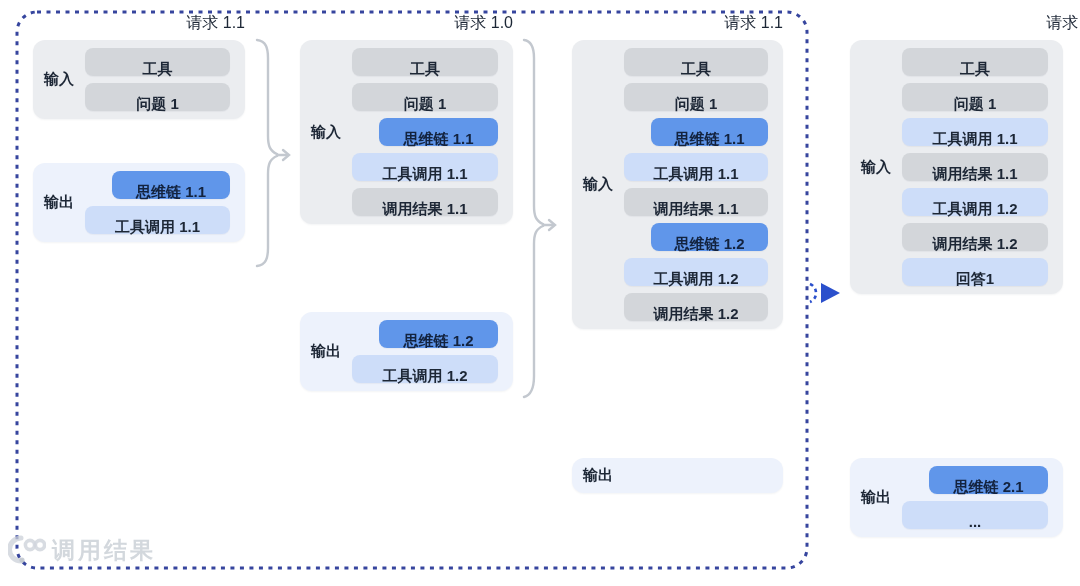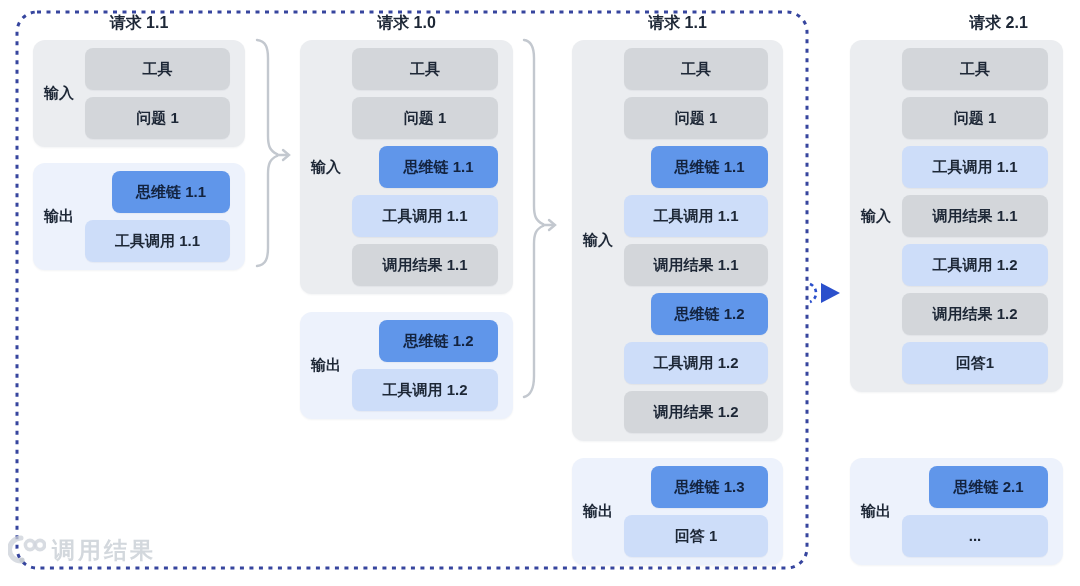--- a/index.html
+++ b/index.html
@@ -14,37 +14,37 @@
     --bracket-gray:#c3c8cf;
     --arrow-blue:#2b50cc;
     --watermark-gray:#cfd4da;
   }
   html,body{margin:0;padding:0;}
   body{
     width:1080px;height:586px;position:relative;background:#ffffff;
     font-family:"Liberation Sans","DejaVu Sans",sans-serif;overflow:hidden;
   }
   .title{
-    position:absolute;top:13px;height:22px;text-align:center;
-    font-size:16px;font-weight:700;color:var(--text-dark);z-index:3;
+    position:absolute;top:13px;height:22px;text-align:right;
+    font-size:16px;font-weight:400;color:var(--text-dark);z-index:3;
   }
   .group{
     position:absolute;display:flex;align-items:center;
     border-radius:12px;padding:8px 15px 8px 0;box-sizing:border-box;z-index:2;
     box-shadow:0 1px 2px rgba(20,30,60,0.05);
   }
   .group.input{background:var(--input-container);}
   .group.output{background:var(--output-container);}
   .glabel{
     flex:none;width:52px;text-align:center;font-size:15px;font-weight:700;
     color:var(--text-dark);
   }
   .boxes{flex:1;display:flex;flex-direction:column;gap:7px;min-width:0;}
   .box{
-    height:42px;line-height:42px;border-radius:8px;text-align:center;
+    height:28px;line-height:42px;border-radius:8px;text-align:center;
     font-size:15px;font-weight:600;color:var(--text-dark);
     box-shadow:0 1px 1px rgba(20,30,60,0.04);
   }
   .box.gray{background:var(--gray-box);}
   .box.blue{background:var(--blue-box);color:var(--blue-box-text);margin-left:27px;}
   .box.lightblue{background:var(--light-blue-box);}
   #overlay{
     position:absolute;left:0;top:0;width:1080px;height:586px;
     pointer-events:none;z-index:4;
   }
@@ -106,24 +106,20 @@
     <div class="box blue">思维链 1.1</div>
     <div class="box lightblue">工具调用 1.1</div>
     <div class="box gray">调用结果 1.1</div>
     <div class="box blue">思维链 1.2</div>
     <div class="box lightblue">工具调用 1.2</div>
     <div class="box gray">调用结果 1.2</div>
   </div>
 </div>
 <div class="group output" style="left:572px;top:458px;width:211px">
   <div class="glabel">输出</div>
-  <div class="boxes">
-    <div class="box blue">思维链 1.3</div>
-    <div class="box lightblue">回答 1</div>
-  </div>
 </div>
 
 <div class="group input" style="left:850px;top:40px;width:213px">
   <div class="glabel">输入</div>
   <div class="boxes">
     <div class="box gray">工具</div>
     <div class="box gray">问题 1</div>
     <div class="box lightblue">工具调用 1.1</div>
     <div class="box gray">调用结果 1.1</div>
     <div class="box lightblue">工具调用 1.2</div>

